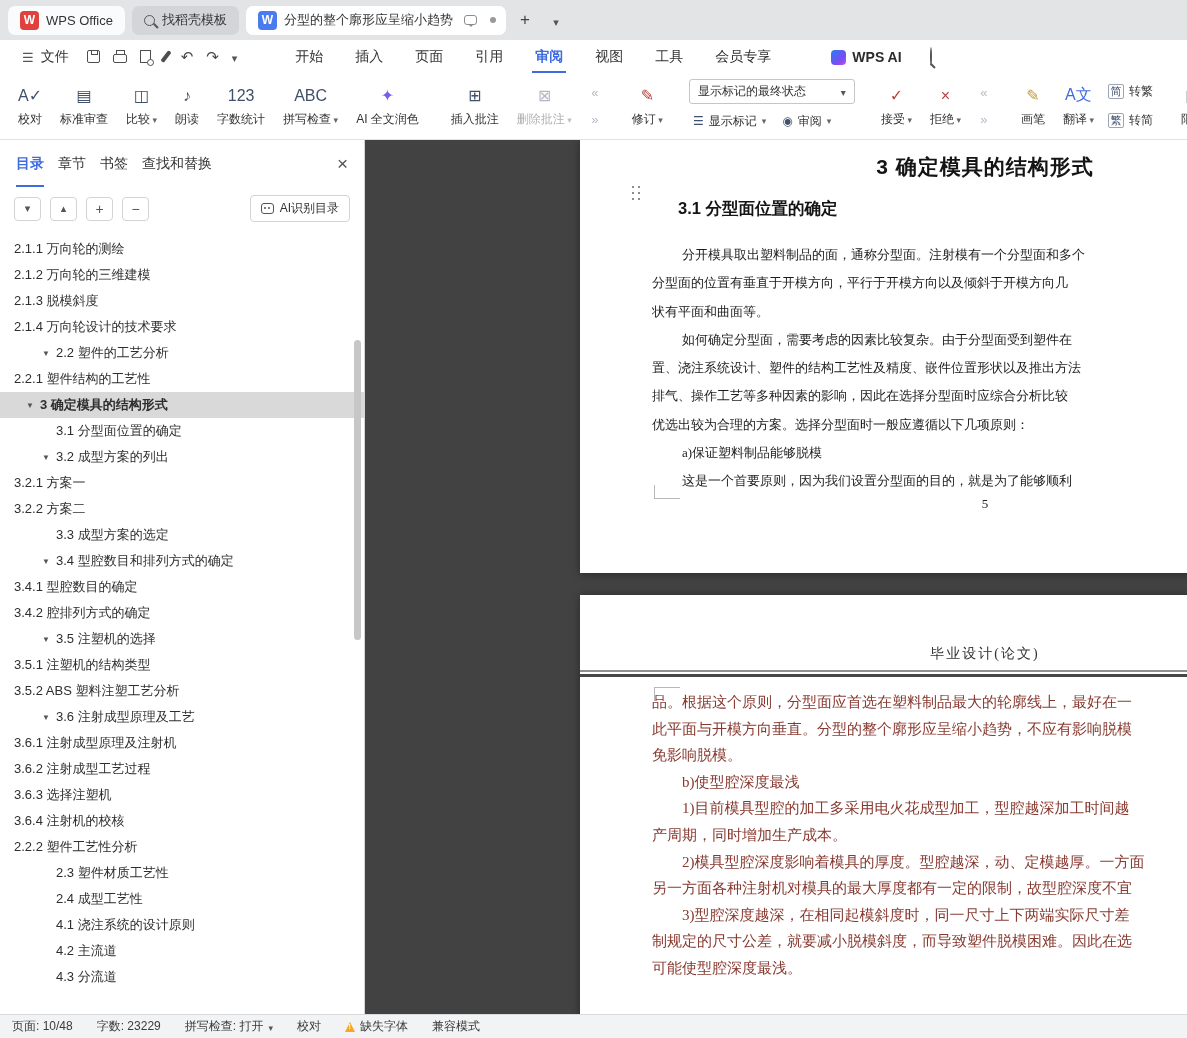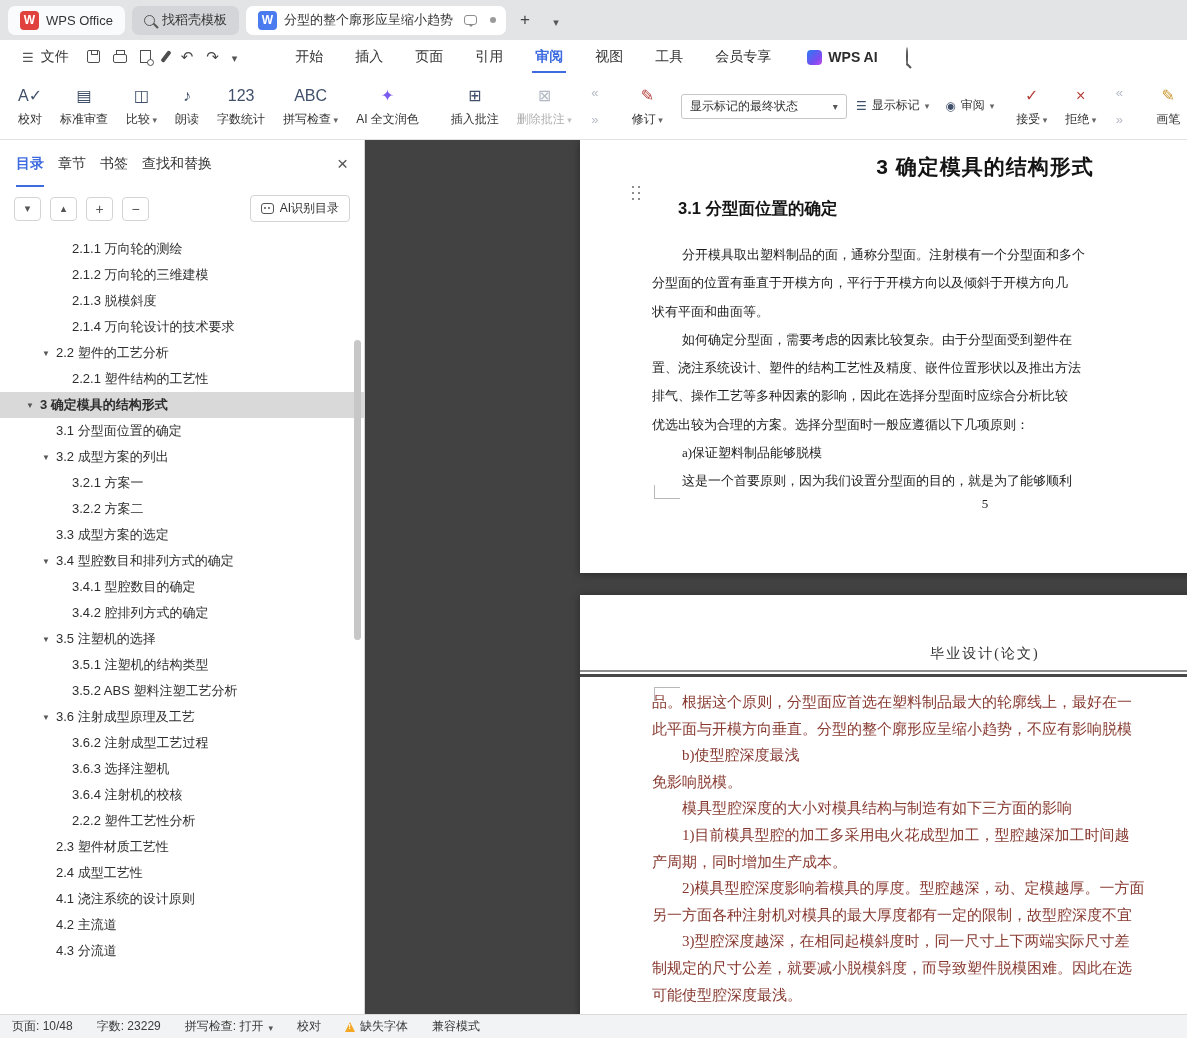--- a/index.html
+++ b/index.html
@@ -36,36 +36,36 @@
   .ic-printer{width:14px;height:9px;border:1.4px solid #4e4e4e;border-radius:2px;position:relative;margin-top:4px}
   .ic-printer::before{content:"";position:absolute;top:-5px;left:2.5px;width:7px;height:4px;border:1.2px solid #4e4e4e;border-bottom:none}
   .ic-docprev{width:11px;height:13px;border:1.3px solid #4e4e4e;position:relative}
   .ic-docprev::after{content:"";position:absolute;right:-4px;bottom:-4px;width:5px;height:5px;border:1.3px solid #4e4e4e;border-radius:50%;background:#fff}
   .ic-brush{width:4px;height:13px;background:#4e4e4e;transform:rotate(38deg);border-radius:1.5px}
   .glyph-btn{font-size:15px;color:#474747}
   .menu-tabs{display:flex;margin-left:34px;height:100%}
   .menu-tab{padding:0 16px;font-size:14px;color:#333;height:100%;display:flex;align-items:center;position:relative;white-space:nowrap}
   .menu-tab.active{color:#3e6be0;font-weight:bold}
   .menu-tab.active::after{content:"";position:absolute;left:13px;right:13px;bottom:0;height:2.5px;background:#3e6be0}
-  .wpsai{display:flex;align-items:flex-end;gap:6px;margin-left:20px;font-size:14px;font-weight:bold;color:#2c2c2c}
+  .wpsai{display:flex;align-items:flex-end;gap:6px;margin-left:44px;font-size:14px;font-weight:bold;color:#2c2c2c}
   .wpsai-ic{width:15px;height:15px;border-radius:4px;background:linear-gradient(135deg,#2b7bf5 0%,#7a4df0 65%,#c44df0 100%)}
   .menu-search{margin-left:28px}
 
   
   .ribbon{height:67px;background:#fff;border-bottom:1px solid #e2e2e2;display:flex;align-items:center;padding:0 10px;gap:2px;flex:0 0 auto;overflow:hidden}
   .rbtn{height:58px;display:flex;flex-direction:column;align-items:center;justify-content:center;gap:4px;border-radius:4px;padding:0 8px;white-space:nowrap}
   .ricon{height:22px;font-size:16px;color:#41506b;display:flex;align-items:center;justify-content:center;font-weight:normal;letter-spacing:0}
   .rlabel{font-size:12px;color:#333}
   .rbtn.dropdown .rlabel::after{content:" ▾";font-size:9px;color:#666}
   .rbtn.disabled,.nav-btn.disabled{opacity:.4}
   .rsep{width:1px;height:46px;background:#e7e7e7;margin:0 6px;flex:0 0 aupx}
   .nav-col{display:flex;flex-direction:column;gap:5px;justify-content:center;margin:0 2px}
   .nav-btn{width:22px;height:22px;display:flex;align-items:center;justify-content:center;border-radius:3px}
   .nav-btn .ricon{font-size:13px;height:auto}
-  .markup-col{display:flex;flex-direction:row;gap:5px;justify-content:center;margin:0 8px}
+  .markup-col{display:flex;flex-direction:column;gap:5px;justify-content:center;margin:0 16px}
   .combo{width:166px;height:25px;border:1px solid #c6c6c6;border-radius:3px;display:flex;align-items:center;justify-content:space-between;padding:0 8px;font-size:12px;color:#333;background:#fff;white-space:nowrap}
   .combo .i-down::before{font-size:10px}
   .small-row{display:flex;gap:8px}
   .small-btn{display:flex;align-items:center;gap:5px;font-size:12px;color:#333;height:24px;padding:0 4px;border-radius:3px;white-space:nowrap}
   .small-btn .ricon{font-size:12px;height:auto}
   .small-btn::after{content:"▾";font-size:9px;color:#666}
   .conv-col{display:flex;flex-direction:column;gap:5px;justify-content:center;margin:0 4px}
   .conv-row{display:flex;align-items:center;gap:5px;font-size:12px;color:#333;height:24px;white-space:nowrap}
   .conv-ic{font-size:11px;color:#41506b;border:1px solid #9aa4b5;border-radius:2px;padding:0 1.5px;line-height:13px}.ricon.red{color:#b5413b}
 
@@ -88,21 +88,21 @@
   .ai-mini{width:13px;height:11px;border:1.3px solid #555;border-radius:3px;position:relative}
   .ai-mini::before,.ai-mini::after{content:"";position:absolute;width:2px;height:2px;background:#555;border-radius:50%;top:3px}
   .ai-mini::before{left:2.5px}.ai-mini::after{right:2.5px}
   .toc-list{flex:1;overflow:hidden;position:relative;padding-top:6px}
   .toc-item{height:26px;display:flex;align-items:center;font-size:13px;color:#2e2e2e;white-space:nowrap}
   .toc-item .tri{width:14px;flex:0 0 14px;font-size:8px;color:#555;visibility:hidden}
   .toc-item .tri::before{content:"▼"}
   .toc-item.has-triangle .tri{visibility:visible}
   .toc-item.lvl0{padding-left:26px}
   .toc-item.lvl1{padding-left:42px}
-  .toc-item.lvl2{padding-left:58px}
+  .toc-item.lvl2{}
   .toc-item.selected{background:#d9d9d9;font-weight:bold}
   .scrollthumb{position:absolute;right:3px;top:110px;width:7px;height:300px;background:#c7c7c7;border-radius:4px}
 
   
   .docarea{flex:1;background:#424242;position:relative;overflow:hidden}
   .page{position:absolute;left:215px;width:810px;background:#fff;box-shadow:0 1px 8px rgba(0,0,0,.4)}
   .page1{top:0;height:433px}
   .page2{top:455px;height:640px}
   .drag-dots{position:absolute;left:50px;top:44px;width:12px;height:18px;
     background:radial-gradient(circle,#8d8d8d 1.3px,transparent 1.5px);background-size:6px 6px}
@@ -401,20 +401,24 @@
           <div class="toc-item lvl2">
             <span class="tri"></span>
             <span class="toc-label">3.5.2 ABS 塑料注塑工艺分析</span>
           </div>
           <div class="toc-item has-triangle lvl1">
             <span class="tri"></span>
             <span class="toc-label">3.6 注射成型原理及工艺</span>
           </div>
           <div class="toc-item lvl2">
             <span class="tri"></span>
+            <span class="toc-label">3.6.1 注射成型原理及注射机</span>
+          </div>
+          <div class="toc-item lvl2">
+            <span class="tri"></span>
             <span class="toc-label">3.6.2 注射成型工艺过程</span>
           </div>
           <div class="toc-item lvl2">
             <span class="tri"></span>
             <span class="toc-label">3.6.3 选择注塑机</span>
           </div>
           <div class="toc-item lvl2">
             <span class="tri"></span>
             <span class="toc-label">3.6.4 注射机的校核</span>
           </div>
@@ -470,23 +474,22 @@
       <div class="page page2">
         <div class="p2-header">毕业设计(论文)</div>
         <div class="p2-rule">
           <div class="thin"></div>
           <div class="thick"></div>
         </div>
         <div class="corner-tl"></div>
         <div class="doc-body p2-body">
           <div class="line">品。根据这个原则，分型面应首选在塑料制品最大的轮廓线上，最好在一</div>
             <div class="line">此平面与开模方向垂直。分型的整个廓形应呈缩小趋势，不应有影响脱模</div>
+            <div class="line">免影响脱模。</div>
             <div class="line indent">b)使型腔深度最浅</div>
-            <div class="line">免影响脱模。</div>
-            <div class="line indent">模具型腔深度的大小对模具结构与制造有如下三方面的影响</div>
             <div class="line indent">1)目前模具型腔的加工多采用电火花成型加工，型腔越深加工时间越</div>
             <div class="line">产周期，同时增加生产成本。</div>
             <div class="line indent">2)模具型腔深度影响着模具的厚度。型腔越深，动、定模越厚。一方面</div>
             <div class="line">另一方面各种注射机对模具的最大厚度都有一定的限制，故型腔深度不宜</div>
             <div class="line indent">3)型腔深度越深，在相同起模斜度时，同一尺寸上下两端实际尺寸差</div>
             <div class="line">制规定的尺寸公差，就要减小脱模斜度，而导致塑件脱模困难。因此在选</div>
             <div class="line">可能使型腔深度最浅。</div>
         </div>
       </div>
 

